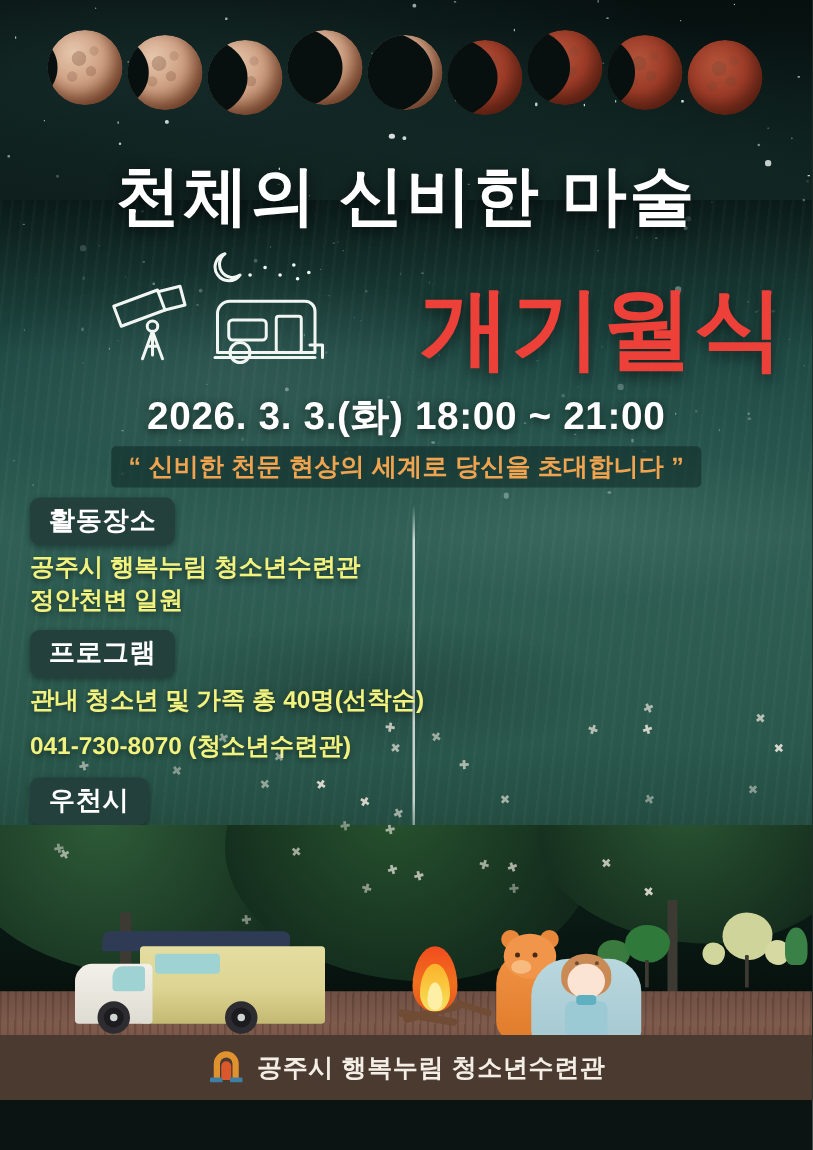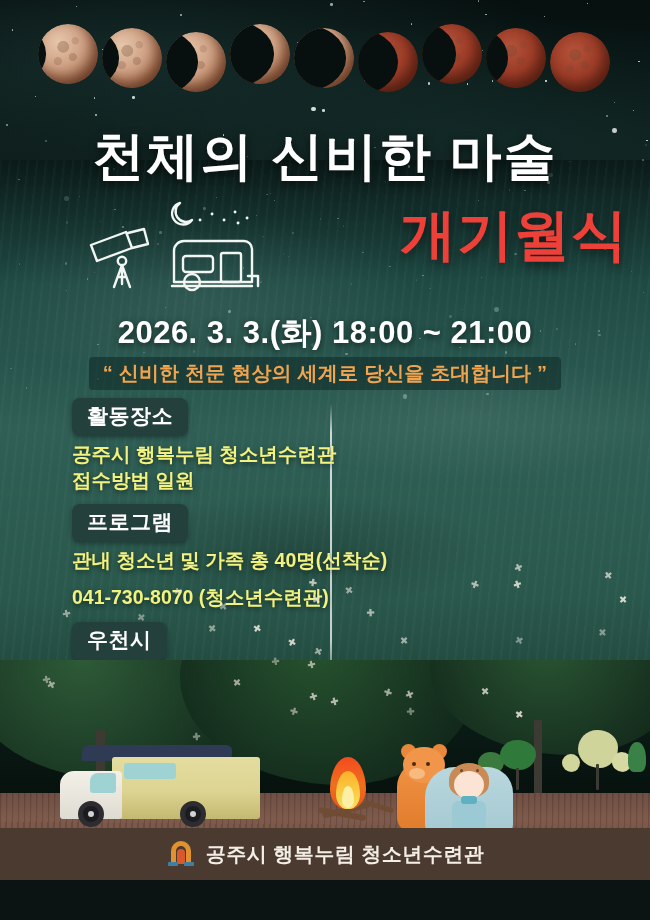--- a/index.html
+++ b/index.html
@@ -62,22 +62,22 @@
     background:radial-gradient(circle at 40% 34%, #b5533a 0%, #9c3c28 45%, #72291b 80%, #4d1a11 100%);
   }
 
   
   .title-main{
     position:absolute;left:0;top:122px;width:650px;text-align:center;
     color:#ffffff;font-size:52px;font-weight:bold;letter-spacing:2px;
     text-shadow:0 3px 10px rgba(0,0,0,.65);
   }
   .title-sub{
-    position:absolute;right:22px;top:198px;
-    color:#ec4038;font-size:56px;font-weight:bold;letter-spacing:1px;
+    position:absolute;right:22px;top:215px;
+    color:#ec4038;font-size:72px;font-weight:bold;letter-spacing:1px;
     text-shadow:0 4px 12px rgba(0,0,0,.55);
   }
 
   
   .lineicons{position:absolute;left:88px;top:198px;width:180px;height:96px;}
 
   
   .date-line{
     position:absolute;left:0;top:312px;width:650px;text-align:center;
     color:#ffffff;font-size:31px;font-weight:bold;letter-spacing:.5px;
@@ -91,21 +91,21 @@
   }
 
   
   .col{position:absolute;top:398px;}
   .col-left{left:24px;width:300px;}
   .col-right{left:346px;width:292px;}
   .divider{
     position:absolute;left:330px;top:404px;width:2px;height:288px;
     background:linear-gradient(180deg, rgba(232,240,236,0) 0%, rgba(232,240,236,.85) 10%, rgba(232,240,236,.8) 82%, rgba(232,240,236,0) 100%);
   }
-  .sec{margin-bottom:11px;margin-left:48px;}
+  .sec{margin-bottom:11px;}
   .sec-head{
     display:inline-block;background:#23403c;color:#ffffff;
     font-size:21px;font-weight:bold;padding:4px 15px 6px;border-radius:8px;
     letter-spacing:.5px;box-shadow:0 2px 5px rgba(0,0,0,.35);
   }
   .sec-body{margin-top:5px;}
   .sec-body .ln{
     color:#f2f27e;font-size:19.5px;font-weight:bold;line-height:1.34;
     text-shadow:0 2px 5px rgba(0,0,0,.5);white-space:nowrap;
   }
@@ -401,21 +401,21 @@
 
   <div class="date-line">2026. 3. 3.(화) 18:00 ~ 21:00</div>
   <div class="tagline-wrap">
     <span class="tagline">“ 신비한 천문 현상의 세계로 당신을 초대합니다 ”</span>
   </div>
 
   <div class="divider"></div>
   <div class="col col-left" id="col-left">
       <div class="sec"><div class="sec-head">활동장소</div><div class="sec-body">
           <div class="ln">공주시 행복누림 청소년수련관</div>
-          <div class="ln">접수방법 일원</div>
+          <div class="ln">정안천변 일원</div>
         </div></div>
       <div class="sec"><div class="sec-head">프로그램</div><div class="sec-body">
           <div class="ln">관내 청소년 및 가족 총 40명(선착순)</div>
         </div></div>
       <div class="sec"><div class="sec-body">
           <div class="ln">041-730-8070 (청소년수련관)</div>
         </div></div>
       <div class="sec"><div class="sec-head">우천시</div><div class="sec-body">
           <div class="ln">① 실시간 개기월식 유튜브 생중계</div>
           <div class="ln">② 폭우, 폭설, 한파경보시 실내 진행</div>

